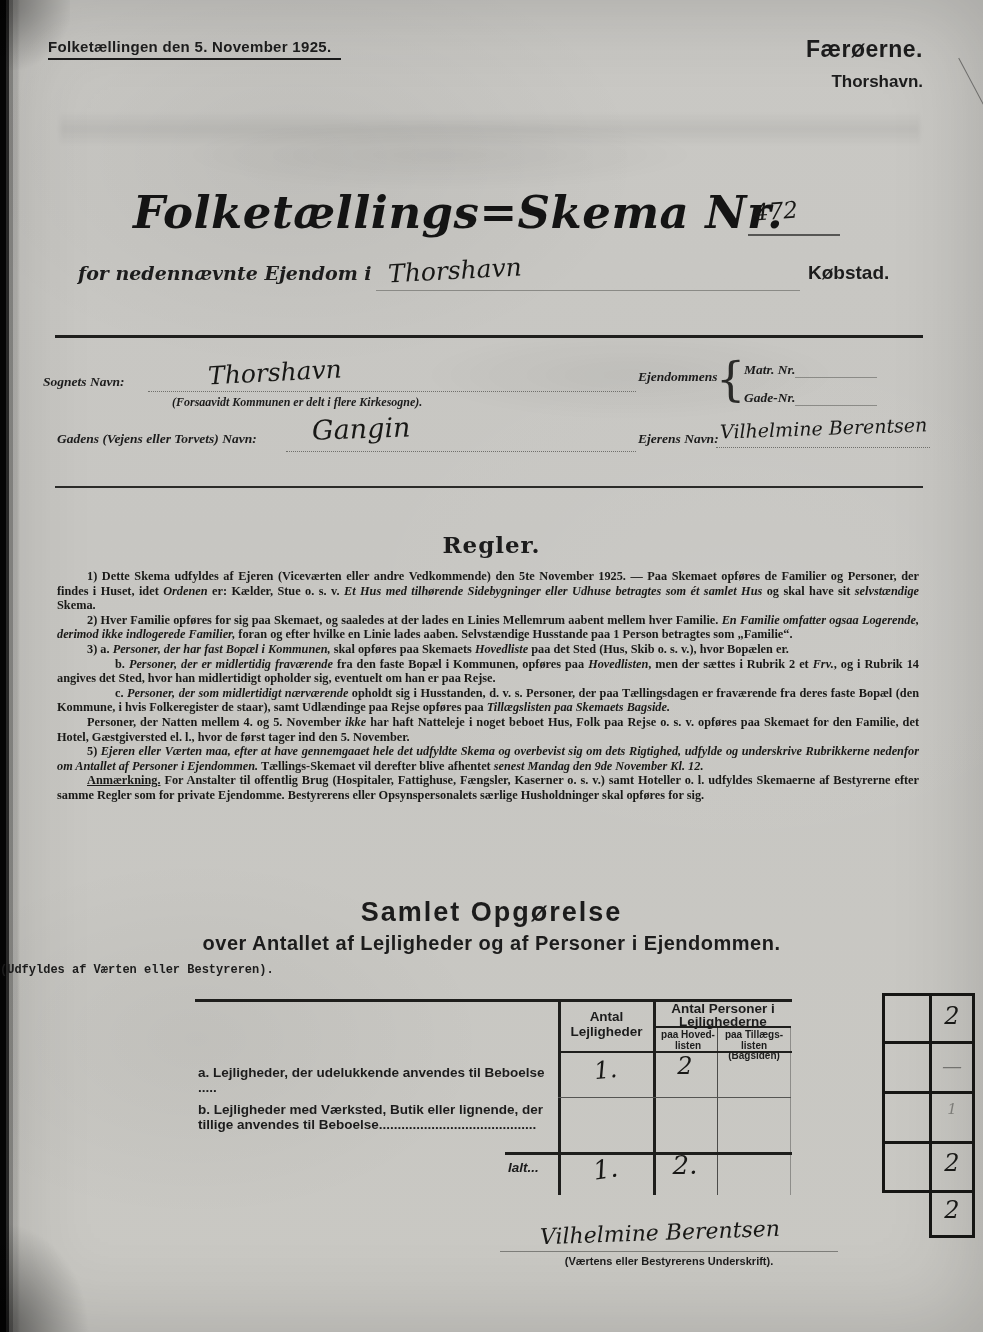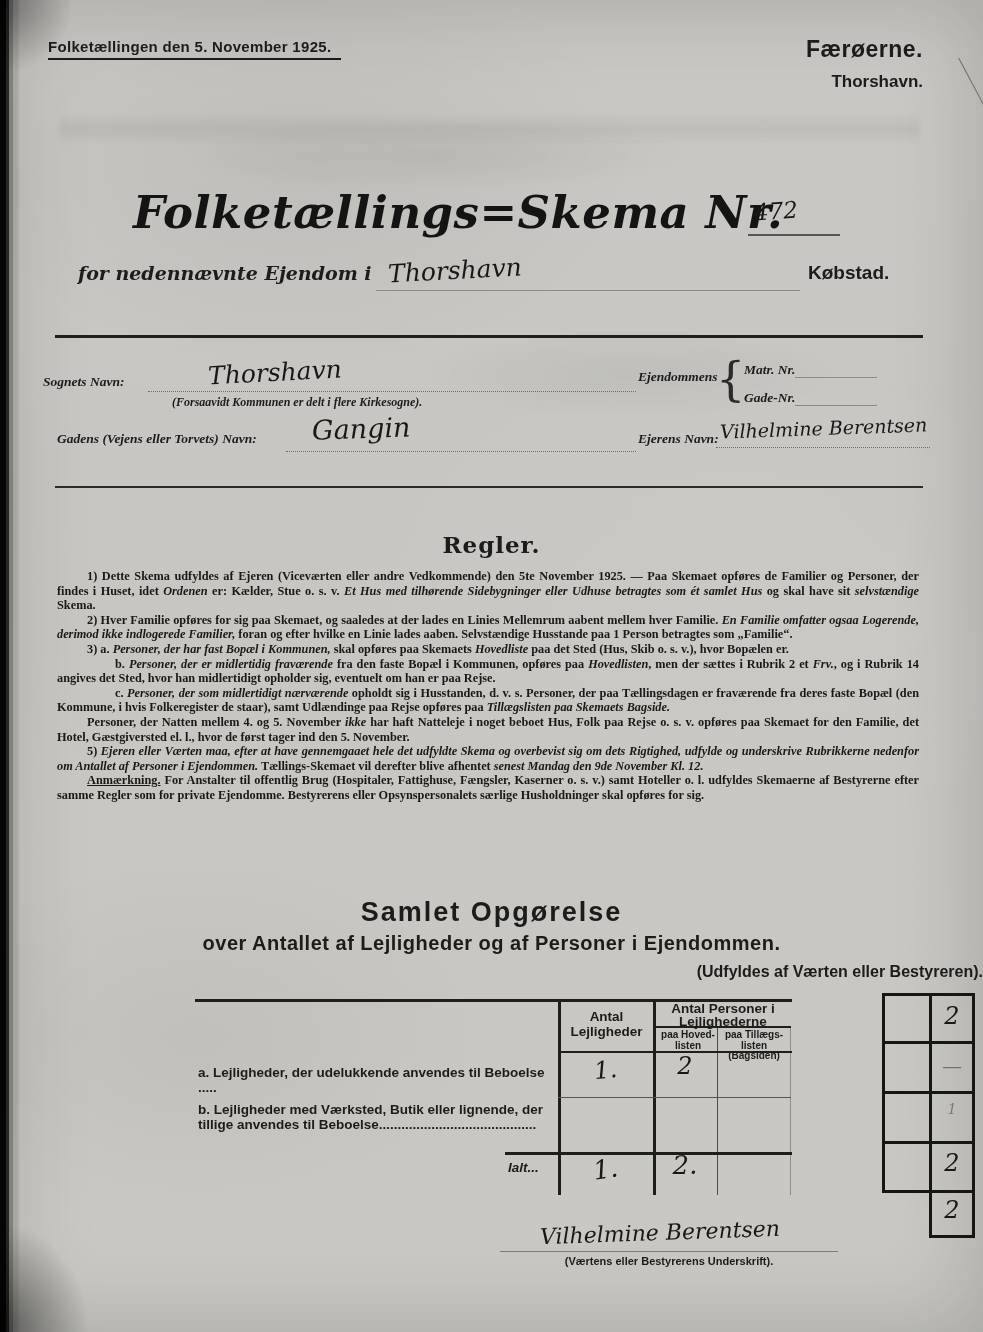--- a/index.html
+++ b/index.html
@@ -77,22 +77,22 @@
   .rule-p { margin:0; }
   .rule-p.ind1 { text-indent:30px; }
   .rule-p.ind2 { text-indent:58px; }
   .sg-i, .sg-bi { font-style:italic; }
   .sg-bu { text-decoration:underline; }
 
   .sum-title { left:0; right:0; top:897px; text-align:center; font-family:"Liberation Sans",sans-serif;
     font-weight:bold; font-size:27px; letter-spacing:2px; }
   .sum-sub { left:0; right:0; top:932px; text-align:center; font-family:"Liberation Sans",sans-serif;
     font-weight:bold; font-size:20px; letter-spacing:.5px; }
-  .sum-note { left:0; right:0; top:963px; text-align:right; font-family:Liberation Sans, sans-serif;
-    font-weight:bold; font-size:16px; }
+  .sum-note { left:0; right:0; top:963px; text-align:left; font-family:Liberation Mono, monospace;
+    font-weight:bold; font-size:12px; }
 
   .tl { background:#1e1e1c; }
   .t-top   { left:195px; top:999px;  width:597px; height:3px; }
   .t-v1    { left:558px; top:999px;  width:3px;  height:196px; }
   .t-v2    { left:653px; top:999px;  width:3px;  height:196px; }
   .t-v3    { left:717px; top:1026px; width:1px;  height:169px; background:#4c4c4a; }
   .t-v4    { left:790px; top:1026px; width:1px;  height:169px; background:#6f6f6b; opacity:.65; }
   .t-hsub  { left:653px; top:1026px; width:138px; height:2px; }
   .t-hhdr  { left:558px; top:1051px; width:234px; height:2px; }
   .t-ra    { left:558px; top:1097px; width:233px; height:1px; background:#555553; }

